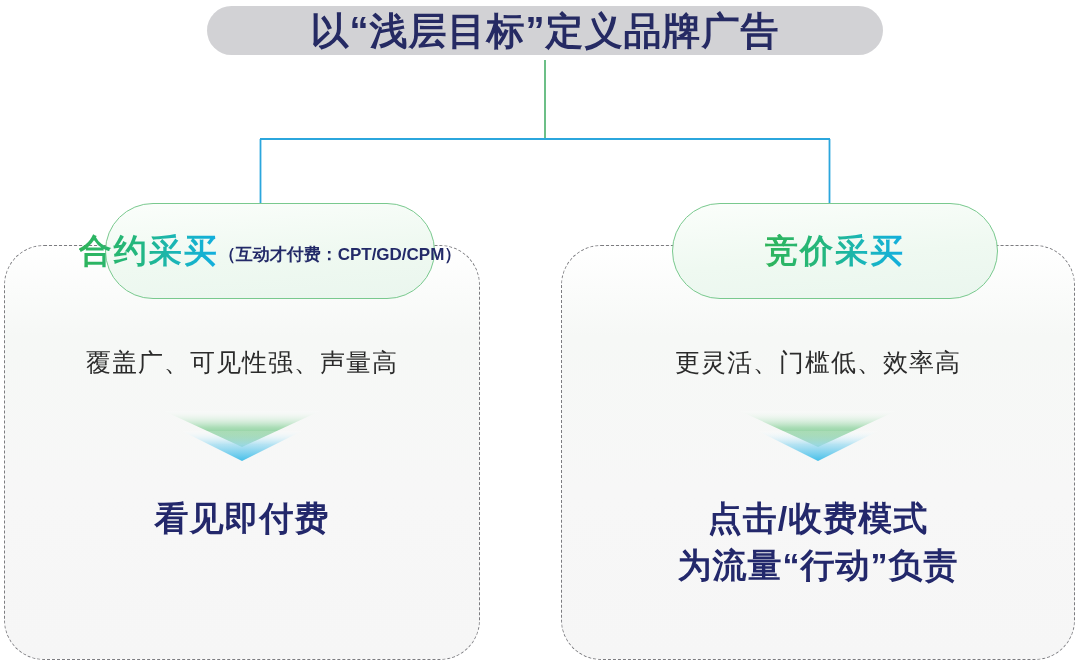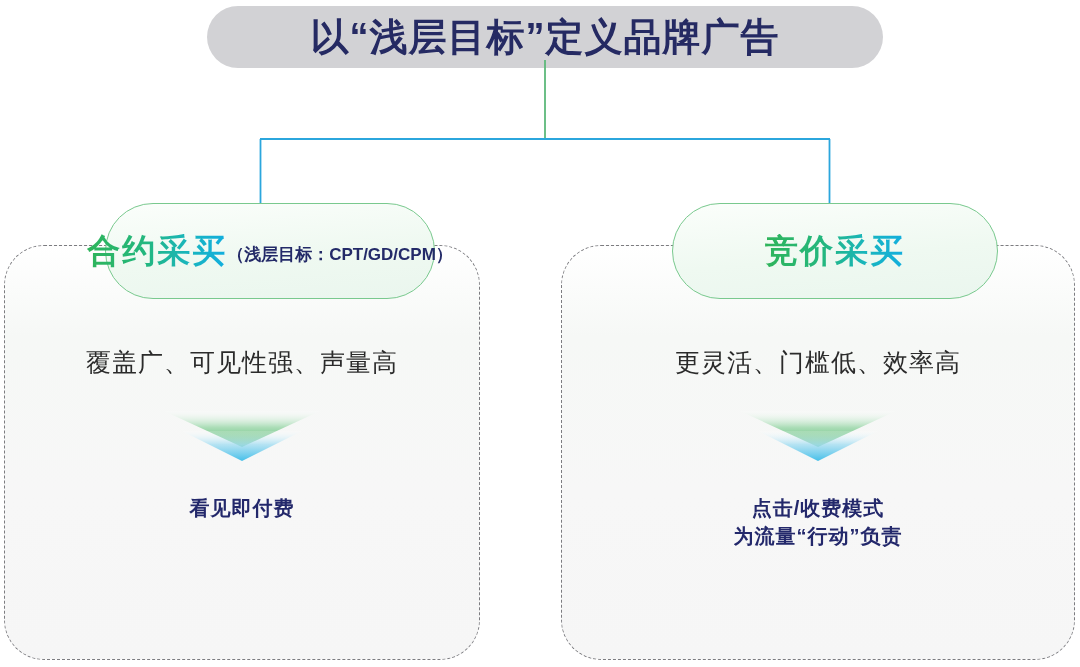--- a/index.html
+++ b/index.html
@@ -15,21 +15,21 @@
     font-family: "Liberation Sans", "DejaVu Sans", sans-serif;
     color: #1f2a63;
   }
 
   
   .title-pill {
     position: absolute;
     left: 207px;
     top: 6px;
     width: 676px;
-    height: 62px;
+    height: 49px;
     background: #d2d2d5;
     border-radius: 31px;
     display: flex;
     align-items: center;
     justify-content: center;
   }
   .title-text {
     font-size: 38px;
     font-weight: bold;
     letter-spacing: 1px;
@@ -87,21 +87,21 @@
     margin-top: 30px;
     width: 160px;
     height: 52px;
     position: relative;
   }
 
   
   .conclusion {
     margin-top: 34px;
     text-align: center;
-    font-size: 20px;
+    font-size: 34px;
     font-weight: bold;
     color: #23286b;
     line-height: 1.38;
     letter-spacing: 1px;
     white-space: nowrap;
   }
 
   
   .head-pill {
     position: absolute;
@@ -213,18 +213,18 @@
 
     <div class="conclusion">
       <div>点击/收费模式</div>
       <div>为流量“行动”负责</div>
     </div>
   </div>
 </div>
 
 <div class="head-pill head-pill-left">
   <div class="head-title">合约采买</div>
-  <div class="head-sub">（浅层目标：CPT/GD/CPM）</div>
+  <div class="head-sub">（互动才付费：CPT/GD/CPM）</div>
 </div>
 
 <div class="head-pill head-pill-right">
   <div class="head-title">竞价采买</div>
 </div>
 
 </body></html>

